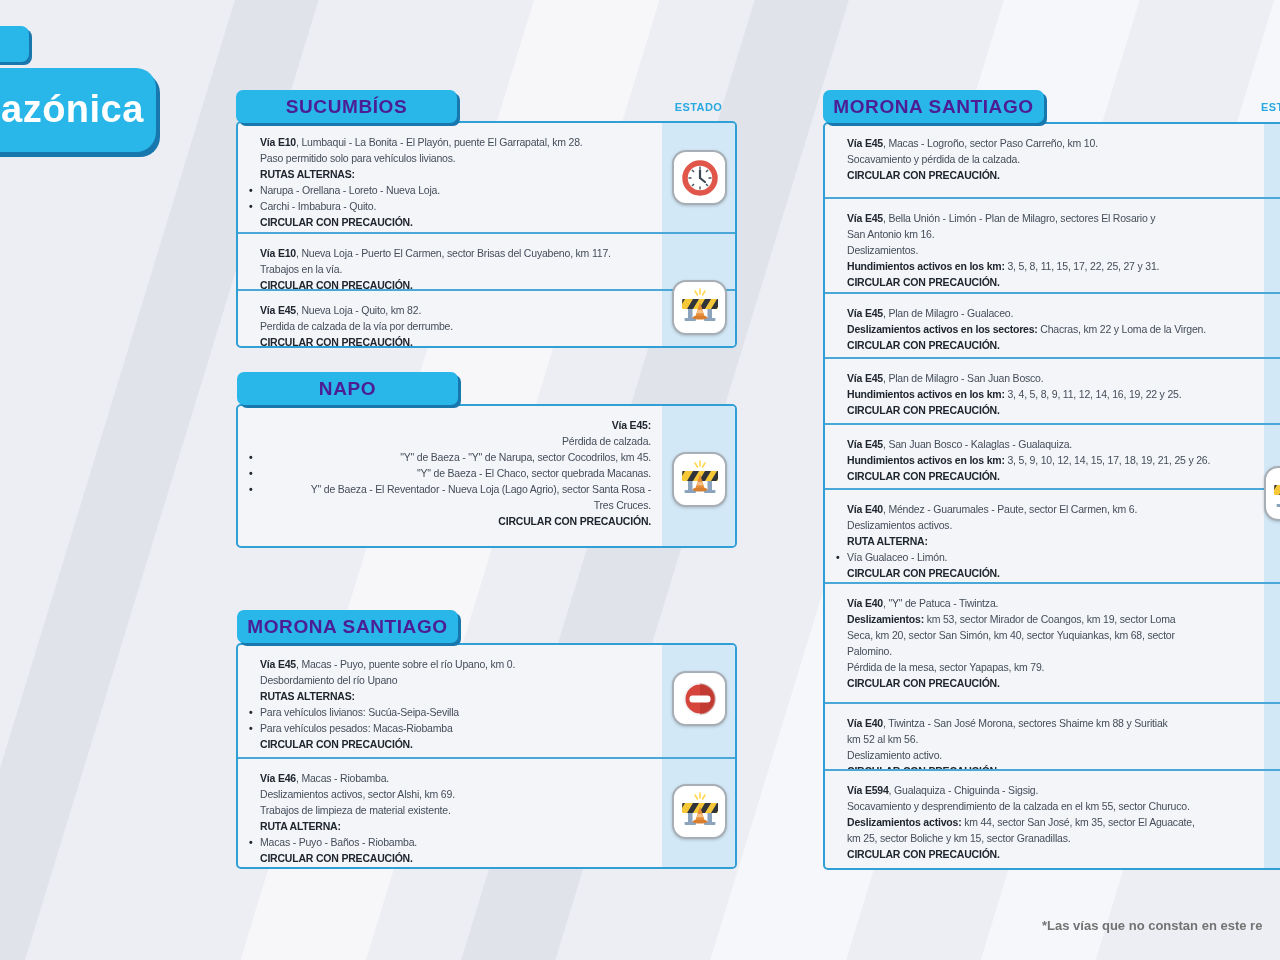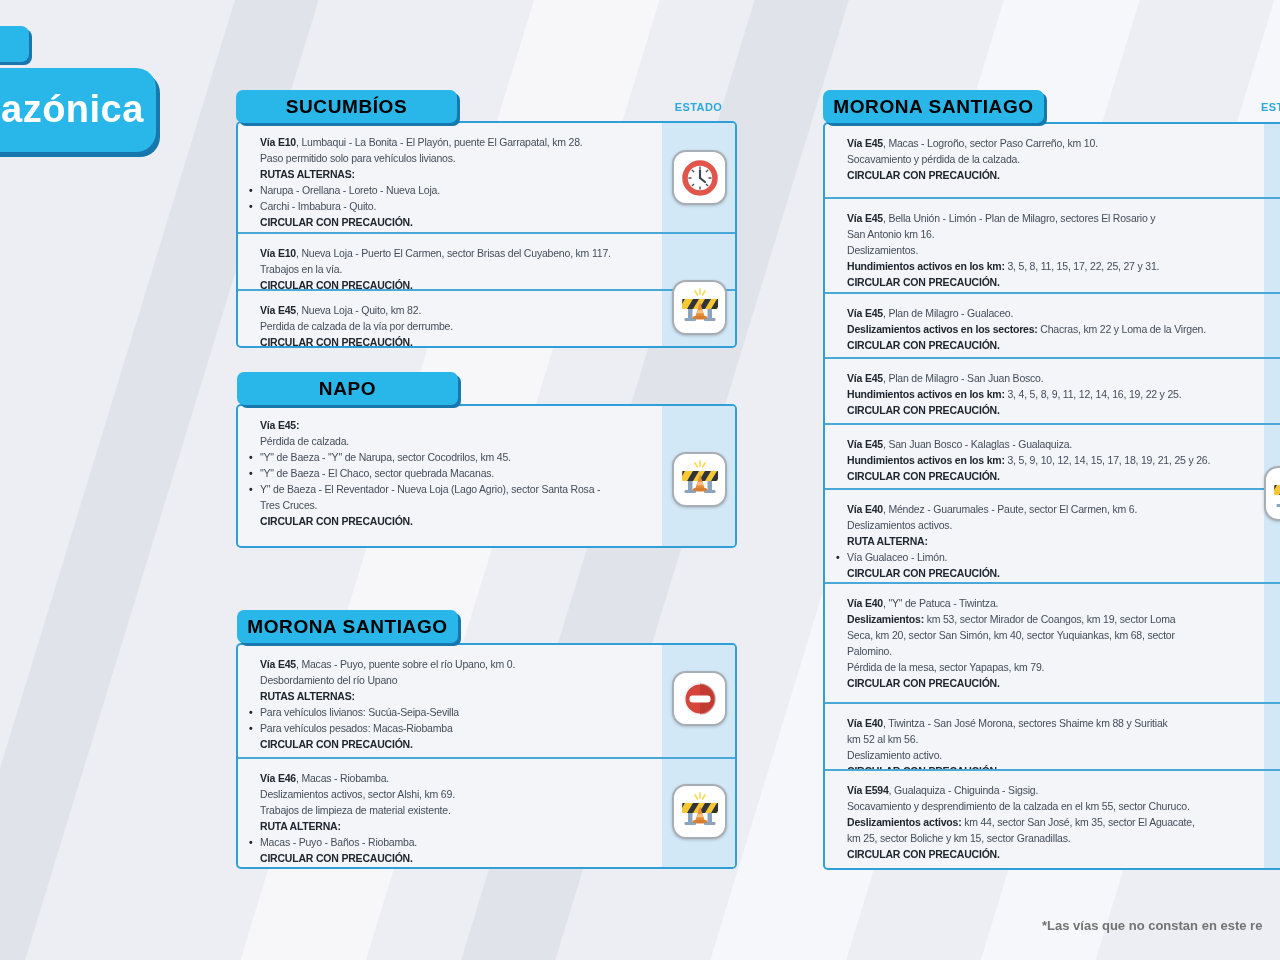--- a/index.html
+++ b/index.html
@@ -6,21 +6,21 @@
   html,body{width:1280px;height:960px}
   body{font-family:"Liberation Sans",sans-serif;background:#e8e9ef;}
   #app{position:relative;width:1280px;height:960px;overflow:hidden;background:#edeef4;}
   .stripe{position:absolute;top:-240px;height:1440px;transform:rotate(17deg);pointer-events:none;z-index:0}
   .region-title{position:absolute;left:-28px;top:68px;width:184px;height:84px;background:#29b6e8;
     border-radius:20px;box-shadow:4px 5px 0 #1878ae;color:#fff;font-weight:bold;font-size:38px;
     line-height:82px;padding-left:29px;letter-spacing:.5px;z-index:4;white-space:nowrap}
   .logo-fragment{position:absolute;left:-12px;top:26px;width:41px;height:36px;background:#29b6e8;
     border-radius:8px;box-shadow:3px 3px 0 #1878ae;z-index:4}
   .panel-header{position:absolute;z-index:3;background:#29b6e8;border-radius:7px;box-shadow:3px 3px 0 #1878ae;
-    color:#000000;font-weight:bold;font-size:19px;letter-spacing:.6px;display:flex;align-items:center;justify-content:center;white-space:nowrap}
+    color:#4c1d95;font-weight:bold;font-size:19px;letter-spacing:.6px;display:flex;align-items:center;justify-content:center;white-space:nowrap}
   .panel-body{position:absolute;z-index:2;background:#f3f5f9;border:2px solid #2f9fd6;border-radius:5px;overflow:hidden}
   .estado-strip{position:absolute;top:0;bottom:0;background:#d3e8f6;z-index:0;border-radius:0 3px 3px 0}
   .entry-row{position:relative;z-index:1;padding:11px 84px 0 22px;overflow:hidden}
   .entry-row.divided{border-top:2px solid #49a8d8}
   .line{font-size:10.5px;line-height:16px;letter-spacing:-0.2px;color:#454d59;white-space:nowrap;position:relative}
   .line .b{font-weight:bold;color:#20262e}
   .line.bullet::before{content:"\2022";position:absolute;left:-11px;color:#20262e;font-weight:bold}
   .icon-box{position:absolute;z-index:2;width:55px;height:55px;background:#fff;border:2.5px solid #a8aeb5;
     border-radius:14px;display:flex;align-items:center;justify-content:center;box-shadow:0 1px 3px rgba(40,50,60,.25)}
   .estado-label{position:absolute;color:#2aa9e0;font-weight:bold;font-size:11px;letter-spacing:.4px;z-index:3;text-align:center}
@@ -103,21 +103,21 @@
           <path d="M20 22 L26 12 H32 L26 22 Z" fill="#30343a"></path>
           <path d="M32 22 L38 12 H39 V19.5 L37.5 22 Z" fill="#30343a"></path>
           <path d="M3 17 L6 12 H3.5 Z" fill="#30343a"></path>
           <path d="M21 15 L16.2 30 H25.8 Z" fill="#e7903c"></path>
           <path d="M18.8 23 h4.4 l1 3.2 h-6.4 Z" fill="#f6c089"></path>
           <ellipse cx="21" cy="30.5" rx="7.5" ry="2" fill="#d87f2f"></ellipse>
         </svg>
       </div>
     </div>
     <div class="panel-header" style="left: 237px; top: 372px; width: 221px; height: 33px;">NAPO</div>
-    <div class="panel-body" style="left: 236px; top: 404px; width: 501px; height: 144px;">
+    <div class="panel-body" style="left: 236px; top: 404px; width: 501px; height: 144px; text-align: right;">
       <div class="estado-strip" style="left: 424px; width: 77px;"></div>
       <div class="entry-row" style="height: 144px;">
         <div class="line"><span class="b">Vía E45:</span></div>
         <div class="line"><span>Pérdida de calzada.</span></div>
         <div class="line bullet"><span>"Y" de Baeza - "Y" de Narupa, sector Cocodrilos, km 45.</span></div>
         <div class="line bullet"><span>"Y" de Baeza - El Chaco, sector quebrada Macanas.</span></div>
         <div class="line bullet"><span>Y" de Baeza - El Reventador - Nueva Loja (Lago Agrio), sector Santa Rosa -</span></div>
         <div class="line"><span>Tres Cruces.</span></div>
         <div class="line"><span class="b">CIRCULAR CON PRECAUCIÓN.</span></div>
       </div>

